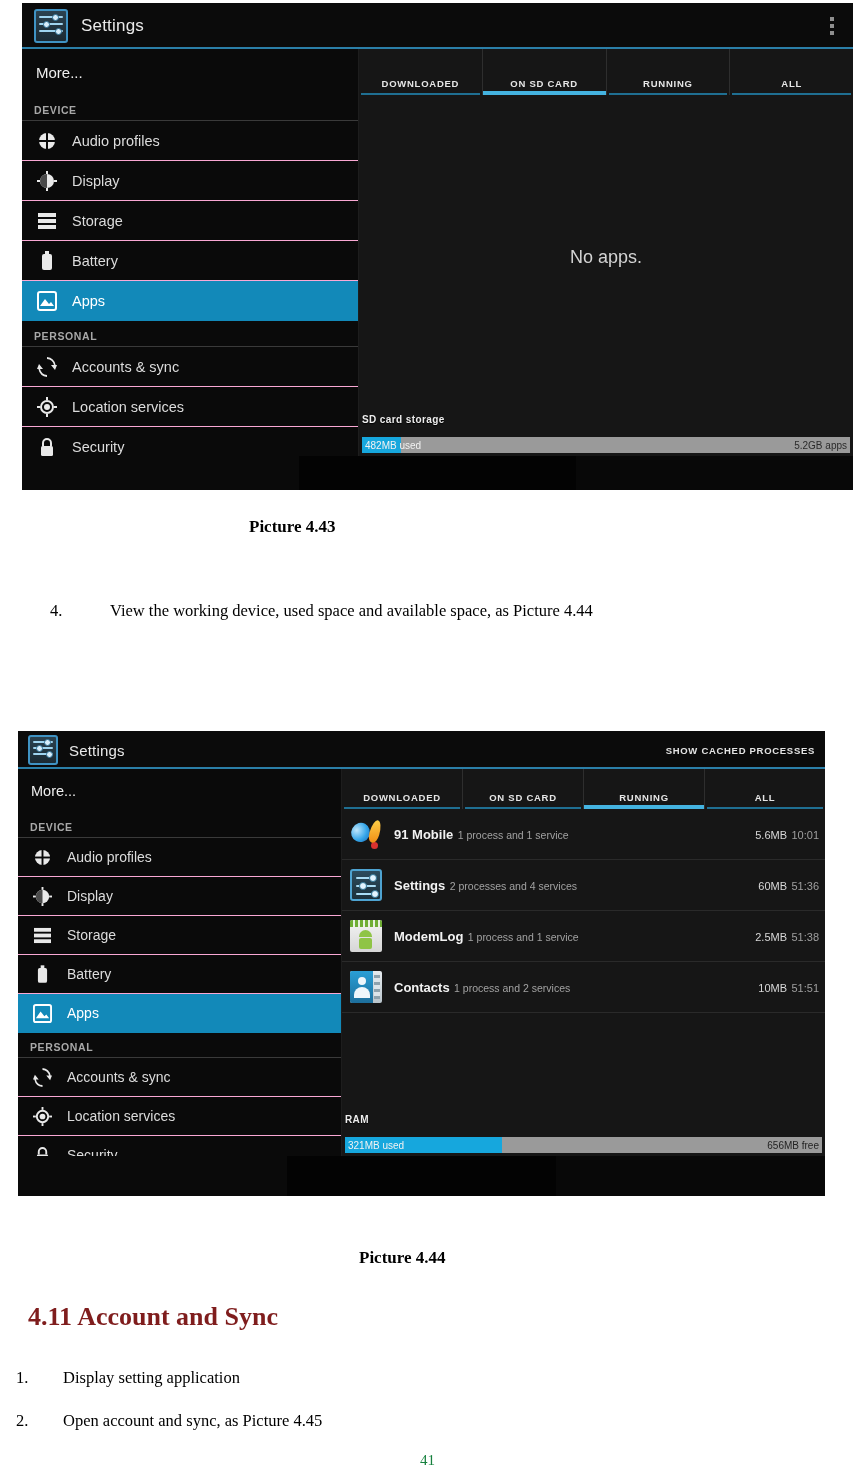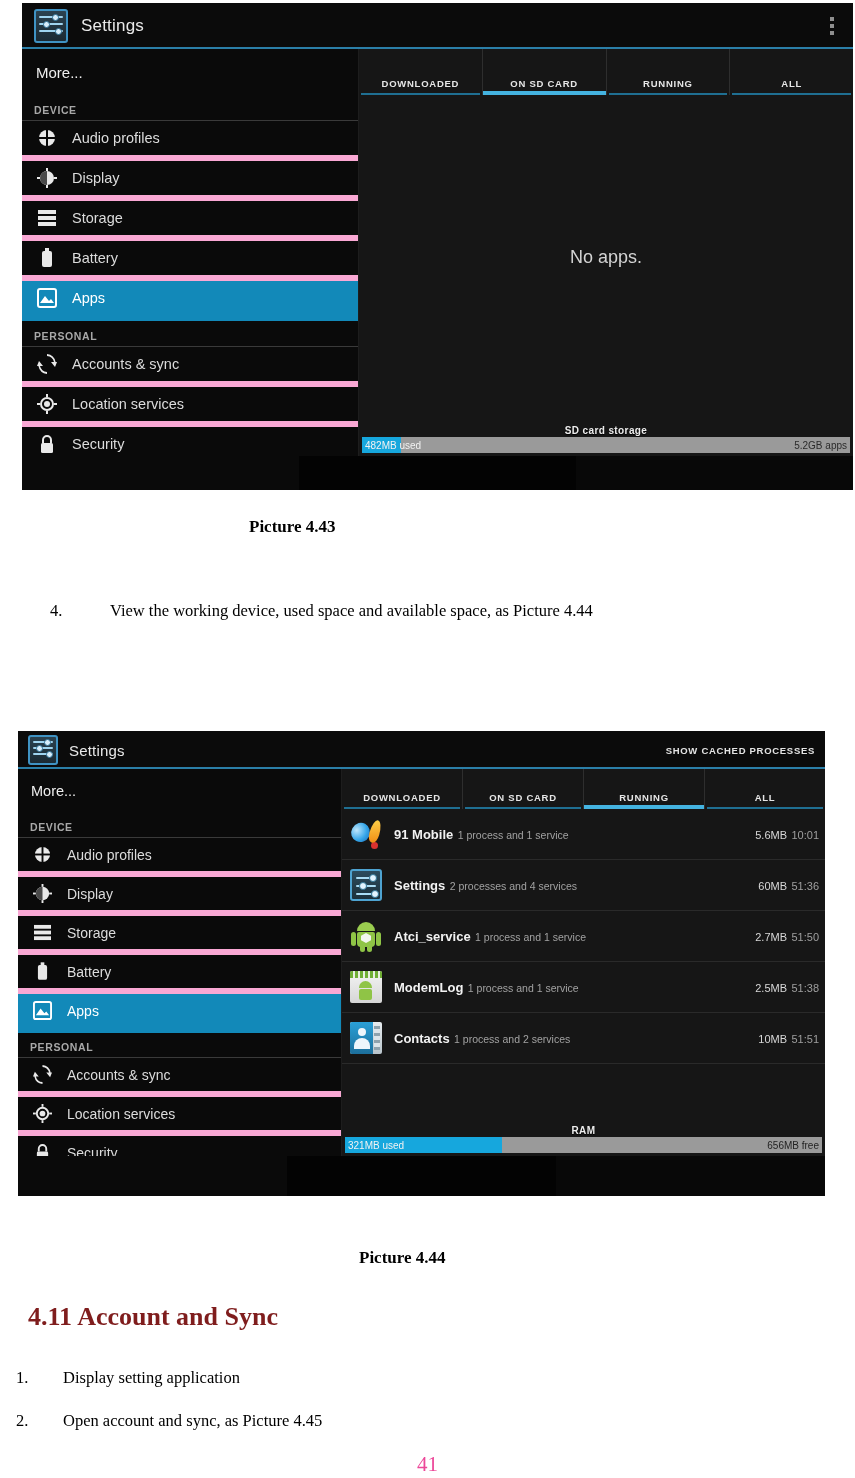--- a/index.html
+++ b/index.html
@@ -135,21 +135,21 @@
     flex: none;
     border-right: 1px solid #1d1d1d;
   }
   #shot-1 .sidebar { width: 336px; }
   #shot-2 .sidebar { width: 323px; }
 
   .side-row {
     display: flex;
     align-items: center;
     box-sizing: border-box;
-    border-bottom: 6px solid #f9a8d4;
+    border-bottom: 1px solid #f9a8d4;
     color: #dcdcdc;
     position: relative;
   }
   #shot-1 .side-row { height: 40px; padding-left: 14px; font-size: 14.5px; }
   #shot-2 .side-row { height: 39px; padding-left: 13px; font-size: 14px; }
 
   .side-row.more {
     justify-content: flex-start;
     padding-left: 52px;
     border-bottom: none;
@@ -254,26 +254,25 @@
   }
 
   
   .meter-wrap {
     position: absolute;
     left: 0; right: 0; bottom: 0;
     padding: 0 3px 3px 3px;
     box-sizing: border-box;
   }
   .meter-label {
-    text-align: center;
     color: #ededed;
     font-size: 10px;
     font-weight: bold;
     letter-spacing: .4px;
-    margin-bottom: 1px;
+    margin-bottom: 12px;
     text-shadow: 0 1px 1px #000;
   }
   .meter {
     position: relative;
     height: 16px;
     background: #9a9a9a;
     display: flex;
     align-items: center;
     overflow: hidden;
   }
@@ -517,22 +516,22 @@
     position: absolute;
     font-family: "Liberation Serif", serif;
     font-size: 16.5px;
     color: #000;
   }
   .page-no {
     position: absolute;
     left: 0; right: 0;
     text-align: center;
     font-family: "Liberation Serif", serif;
-    font-size: 21px;
-    color: #ec4899;
+    font-size: 15px;
+    color: #15803d;
   }
 </style>
 </head>
 <body>
 
 <div class="shot" id="shot-1">
 
   <div class="ab-wrap">
     <div class="actionbar">
       <div class="settings-icon">
@@ -890,39 +889,20 @@
           <span class="app-text">
             <span class="app-name">Settings</span>
             <span class="app-sub">2 processes and 4 services</span>
           </span>
           <span class="app-meta">
             <span class="app-size">60MB</span>
             <span class="app-time">51:36</span>
           </span>
         </div>
 
-        <div class="app-row">
-          <span class="app-icon ic-droid">
-            <i class="arm l"></i>
-              <i class="arm r"></i>
-              <i class="head"></i>
-              <i class="body"></i>
-              <i class="leg l"></i>
-              <i class="leg r"></i>
-              <i class="box"></i>
-          </span>
-          <span class="app-text">
-            <span class="app-name">Atci_service</span>
-            <span class="app-sub">1 process and 1 service</span>
-          </span>
-          <span class="app-meta">
-            <span class="app-size">2.7MB</span>
-            <span class="app-time">51:50</span>
-          </span>
-        </div>
 
         <div class="app-row">
           <span class="app-icon ic-modem">
             <i class="bars"></i>
               <i class="mini-head"></i>
               <i class="mini-body"></i>
           </span>
           <span class="app-text">
             <span class="app-name">ModemLog</span>
             <span class="app-sub">1 process and 1 service</span>

